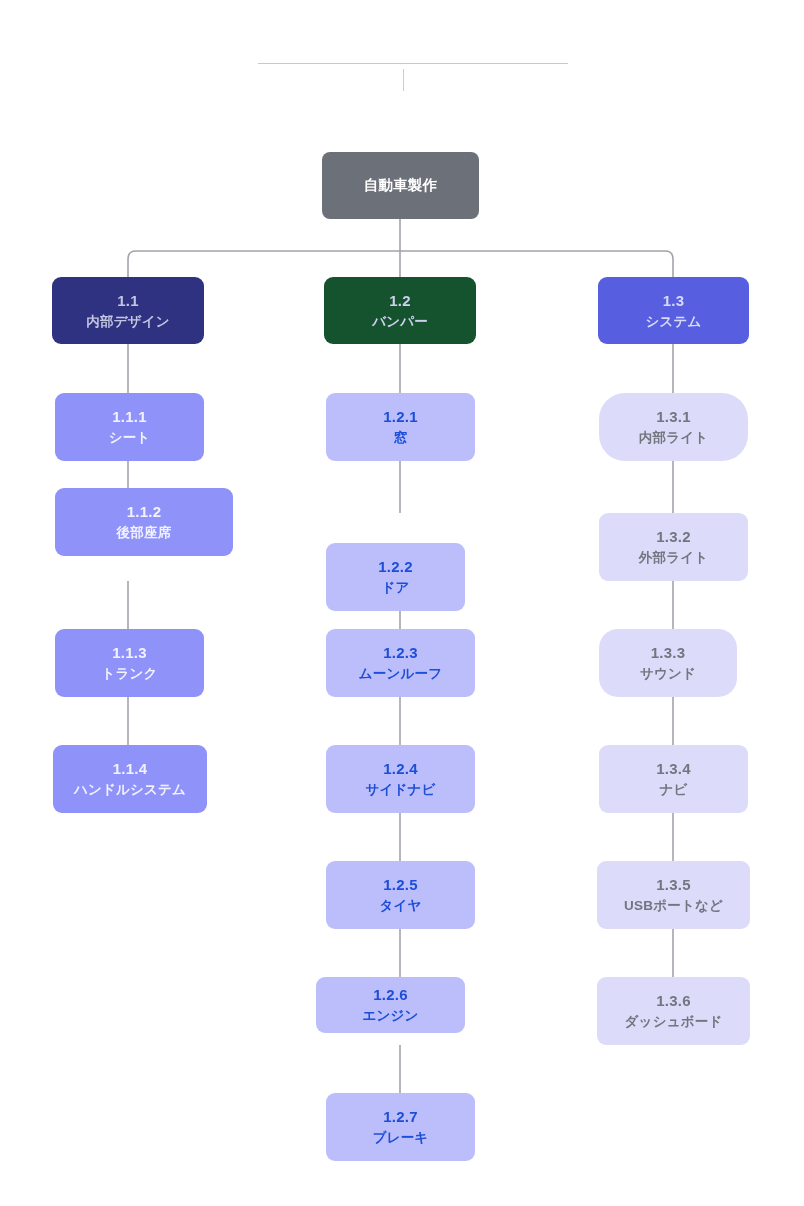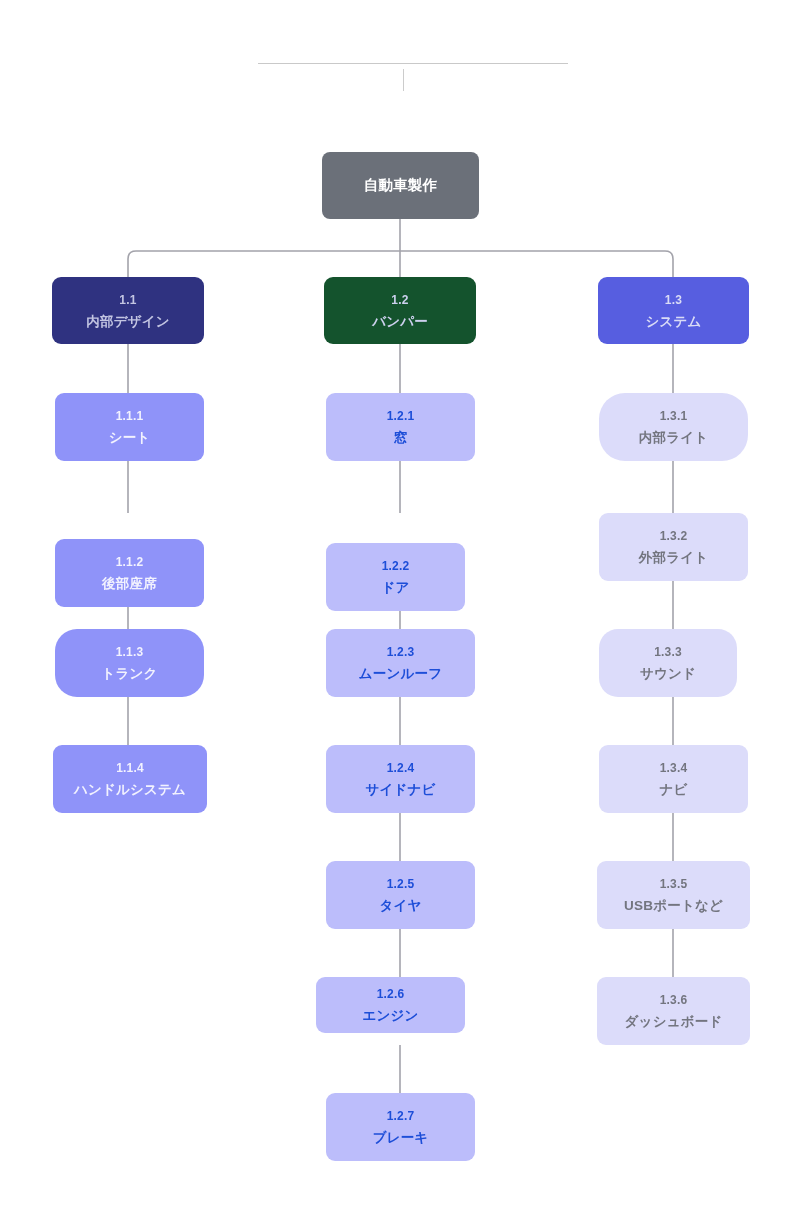--- a/index.html
+++ b/index.html
@@ -73,21 +73,21 @@
     display: flex;
     flex-direction: column;
     align-items: center;
     justify-content: center;
     text-align: center;
     line-height: 21px;
     z-index: 2;
   }
   .node .code {
     display: block;
-    font-size: 12px;
+    font-size: 15px;
     font-weight: 600;
     letter-spacing: 0.2px;
   }
   .node .label {
     display: block;
     font-size: 13.5px;
     font-weight: 600;
     letter-spacing: 0.2px;
     white-space: nowrap;
   }
@@ -165,26 +165,26 @@
 <div class="node lvl1-a" style="left:52px; top:277px; width:152px; height:67px;">
   <span class="code">1.1</span>
   <span class="label">内部デザイン</span>
 </div>
 
 <div class="node lvl2-a" style="left:55px; top:393px; width:149px; height:68px;">
   <span class="code">1.1.1</span>
   <span class="label">シート</span>
 </div>
 
-<div class="node lvl2-a" style="left:55px; top:539px; width:149px; height:68px;">
+<div class="node lvl2-a" style="left:55px; top:488px; width:178px; height:68px;">
   <span class="code">1.1.2</span>
   <span class="label">後部座席</span>
 </div>
 
-<div class="node lvl2-a" style="left:55px; top:629px; width:149px; height:68px;border-radius:22px;">
+<div class="node lvl2-a" style="left:55px; top:629px; width:149px; height:68px;">
   <span class="code">1.1.3</span>
   <span class="label">トランク</span>
 </div>
 
 <div class="node lvl2-a" style="left:53px; top:745px; width:154px; height:68px;">
   <span class="code">1.1.4</span>
   <span class="label">ハンドルシステム</span>
 </div>
 
 <div class="node lvl1-b" style="left:324px; top:277px; width:152px; height:67px;">

